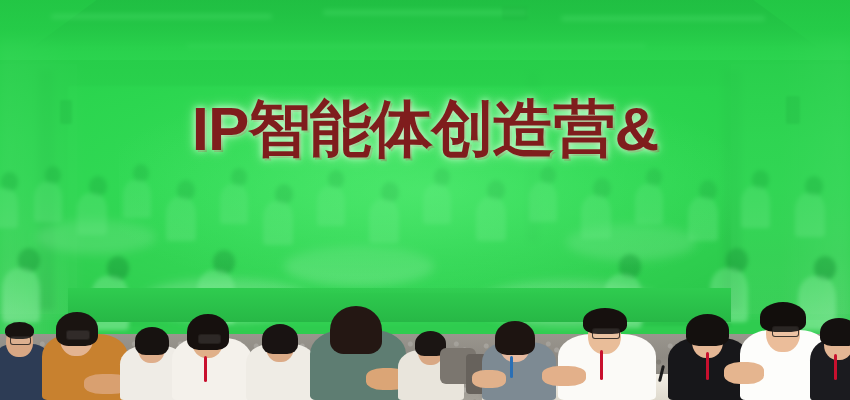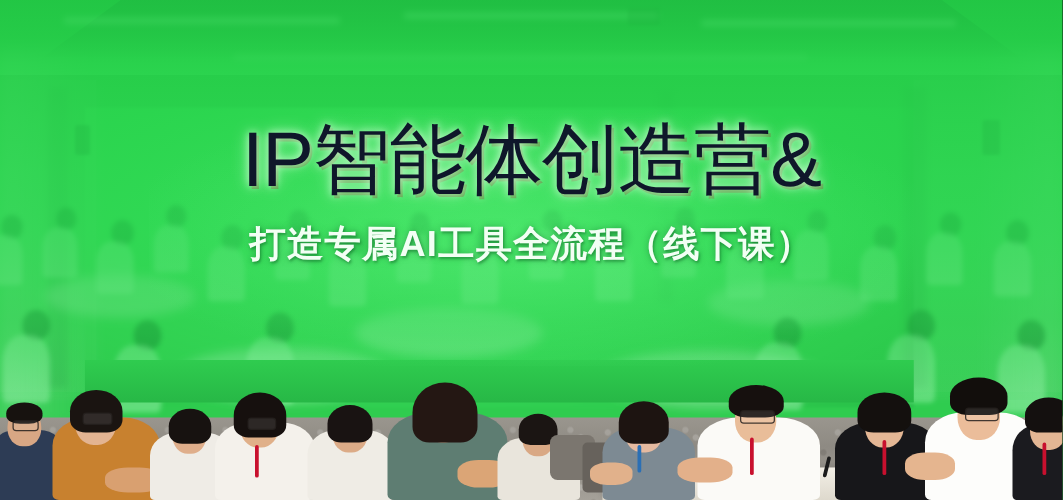--- a/index.html
+++ b/index.html
@@ -213,22 +213,22 @@
   }
 
   
   .text-block {
     position: absolute;
     left: 0; right: 0; top: 98px;
     text-align: center;
     z-index: 40;
   }
   .title-line {
-    font-weight: 400;
-    color: #0f172a;
+    font-weight: 700;
+    color: #7f1d1d;
     letter-spacing: -1px;
     line-height: 1.0;
     white-space: nowrap;
     text-shadow:
       0 0 7px rgba(210,255,215,.95),
       0 0 14px rgba(185,255,195,.75),
       2px 2px 0 rgba(150,20,12,.30);
   }
   .title-line-1 { font-size: 62px; }
   .title-line-2 { font-size: 62px; margin-top: 8px; }
@@ -451,16 +451,15 @@
     <div class="person" style="left:808px;width:60px;height:96px;">
       <div class="p-body" style="left:2px;width:56px;height:60px;background:#1b1b1f;"></div>
       <div class="p-head" style="left:16px;top:22px;width:29px;height:34px;background:#e3b694;"></div>
       <div class="p-hair" style="left:12px;top:14px;width:38px;height:28px;background:#14100f;border-radius:50% 50% 30% 30%;"></div>
       <div class="lanyard" style="left:26px;bottom:20px;height:26px;"></div>
     </div>
   </div>
 
   <div class="text-block">
     <div class="title-line title-line-1">IP智能体创造营&amp;</div>
-    <div class="subtitle">打造专属AI工具全流程（线下课）</div>
   </div>
 
 </div>
 
 </body></html>

